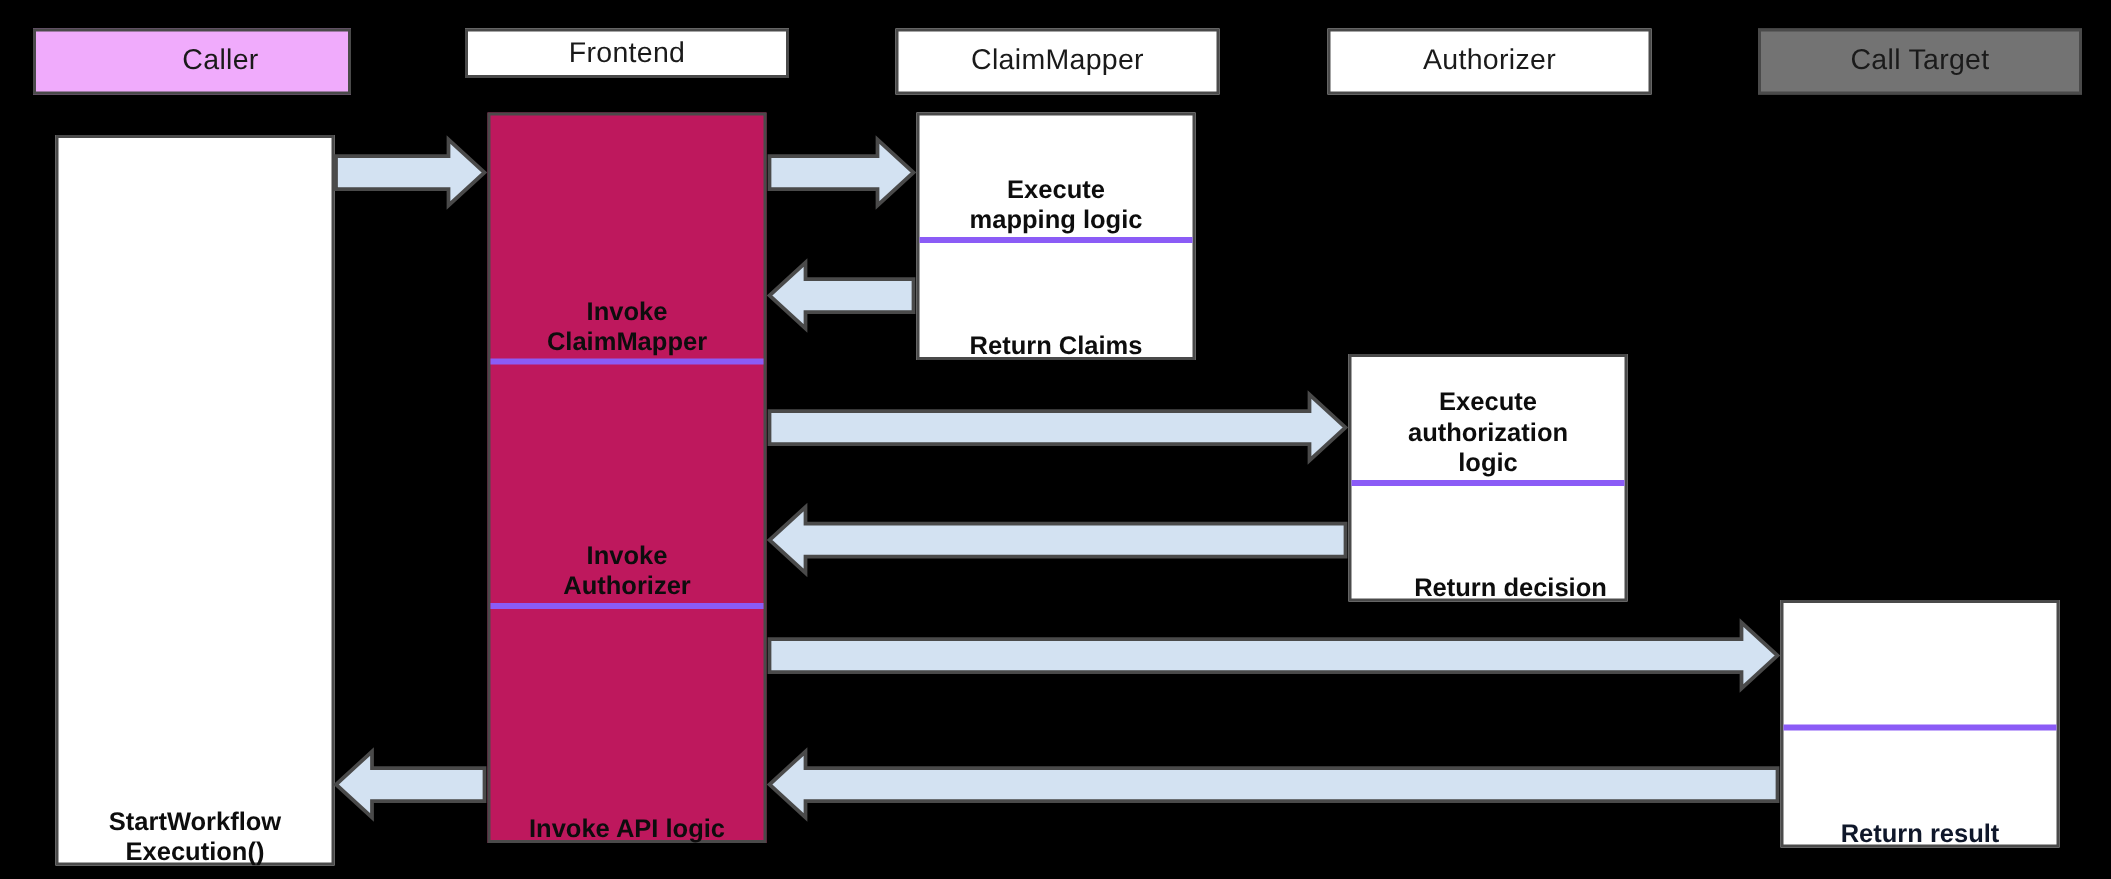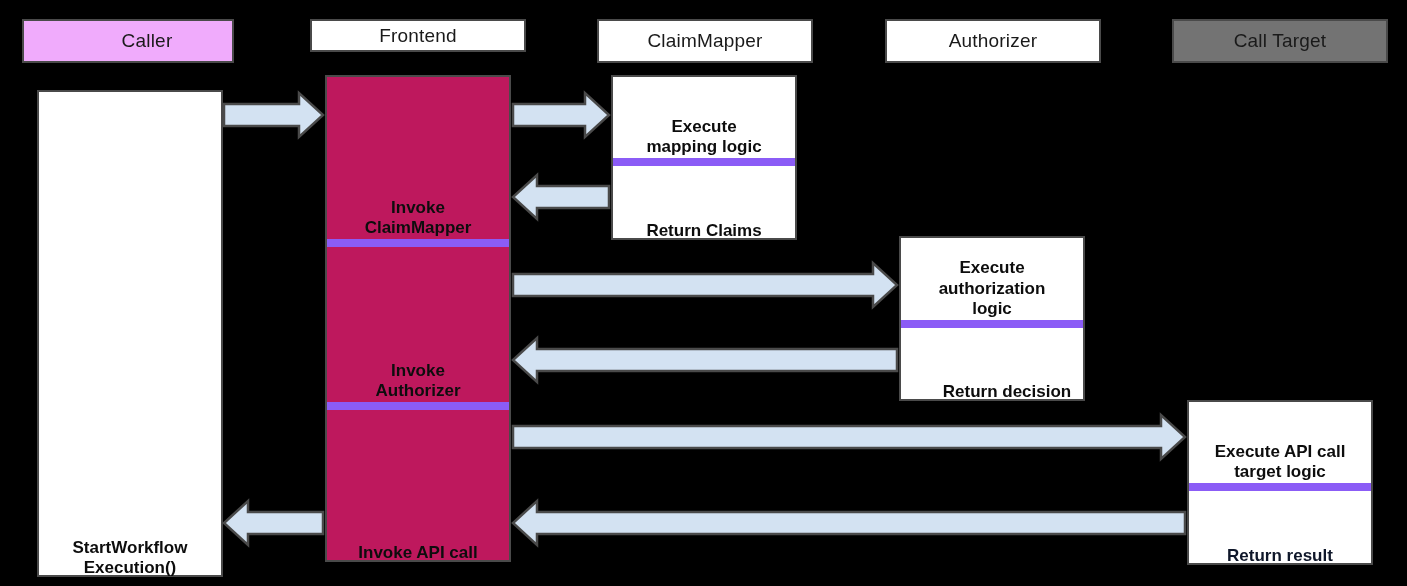--- a/index.html
+++ b/index.html
@@ -48,21 +48,21 @@
     align-items: flex-end;
     justify-content: center;
     text-align: center;
     color: #0d0d0d;
     font-size: 17px;
     font-weight: bold;
     line-height: 1.22;
     padding: 0 6px;
   }
   .segment.divided-top {
-    border-top: 8px solid #8b5cf6;
+    border-top: 4px solid #8b5cf6;
   }
 
   
   .msg-arrow {
     position: absolute;
     overflow: visible;
   }
 </style>
 </head>
 <body>
@@ -92,43 +92,40 @@
         </div>
       </div>
       <div class="activation" style="left: 325px; top: 75px; width: 186px; height: 487px; background: #be185d; border-color: rgb(74, 74, 74);">
         <div class="segment" style="top: 0px; height: 162px; color: rgb(13, 13, 13);">
           <span>Invoke<br>ClaimMapper</span>
         </div>
         <div class="segment divided-top" style="top: 162px; height: 163px; color: rgb(13, 13, 13);">
           <span>Invoke<br>Authorizer</span>
         </div>
         <div class="segment divided-top" style="top: 325px; height: 162px; color: rgb(13, 13, 13);">
-          <span>Invoke API call</span>
+          <span>Invoke API logic</span>
         </div>
       </div>
       <div class="activation" style="left: 611px; top: 75px; width: 186px; height: 165px; background: rgb(255, 255, 255); border-color: rgb(74, 74, 74);">
         <div class="segment" style="top: 0px; height: 81px; color: rgb(13, 13, 13);">
           <span>Execute<br>mapping logic</span>
         </div>
         <div class="segment divided-top" style="top: 81px; height: 84px; color: rgb(13, 13, 13);">
           <span>Return Claims</span>
         </div>
       </div>
       <div class="activation" style="left: 899px; top: 236px; width: 186px; height: 165px; background: rgb(255, 255, 255); border-color: rgb(74, 74, 74);">
         <div class="segment" style="top: 0px; height: 82px; color: rgb(13, 13, 13);">
           <span>Execute<br>authorization<br>logic</span>
         </div>
         <div class="segment divided-top" style="top: 82px; height: 83px; color: rgb(13, 13, 13); padding-left: 36px;">
           <span>Return decision</span>
         </div>
       </div>
       <div class="activation" style="left: 1187px; top: 400px; width: 186px; height: 165px; background: rgb(255, 255, 255); border-color: rgb(74, 74, 74);">
-        <div class="segment" style="top: 0px; height: 81px; color: rgb(13, 13, 13);">
-          <span>Execute API call<br>target logic</span>
-        </div>
         <div class="segment divided-top" style="top: 81px; height: 84px; color: #0f172a;">
           <span>Return result</span>
         </div>
       </div>
     </div>
   <div id="arrows-layer">
       <svg class="msg-arrow" width="107" height="52" style="left: 220px; top: 89px;">
         <path d="M 4 15 L 79 15 L 79 4 L 103 26 L 79 48 L 79 37 L 4 37 Z" fill="#d3e2f2" stroke="#4a4a4a" stroke-width="2.5" stroke-linejoin="miter"></path>
       </svg>
       <svg class="msg-arrow" width="104" height="52" style="left: 509px; top: 89px;">

